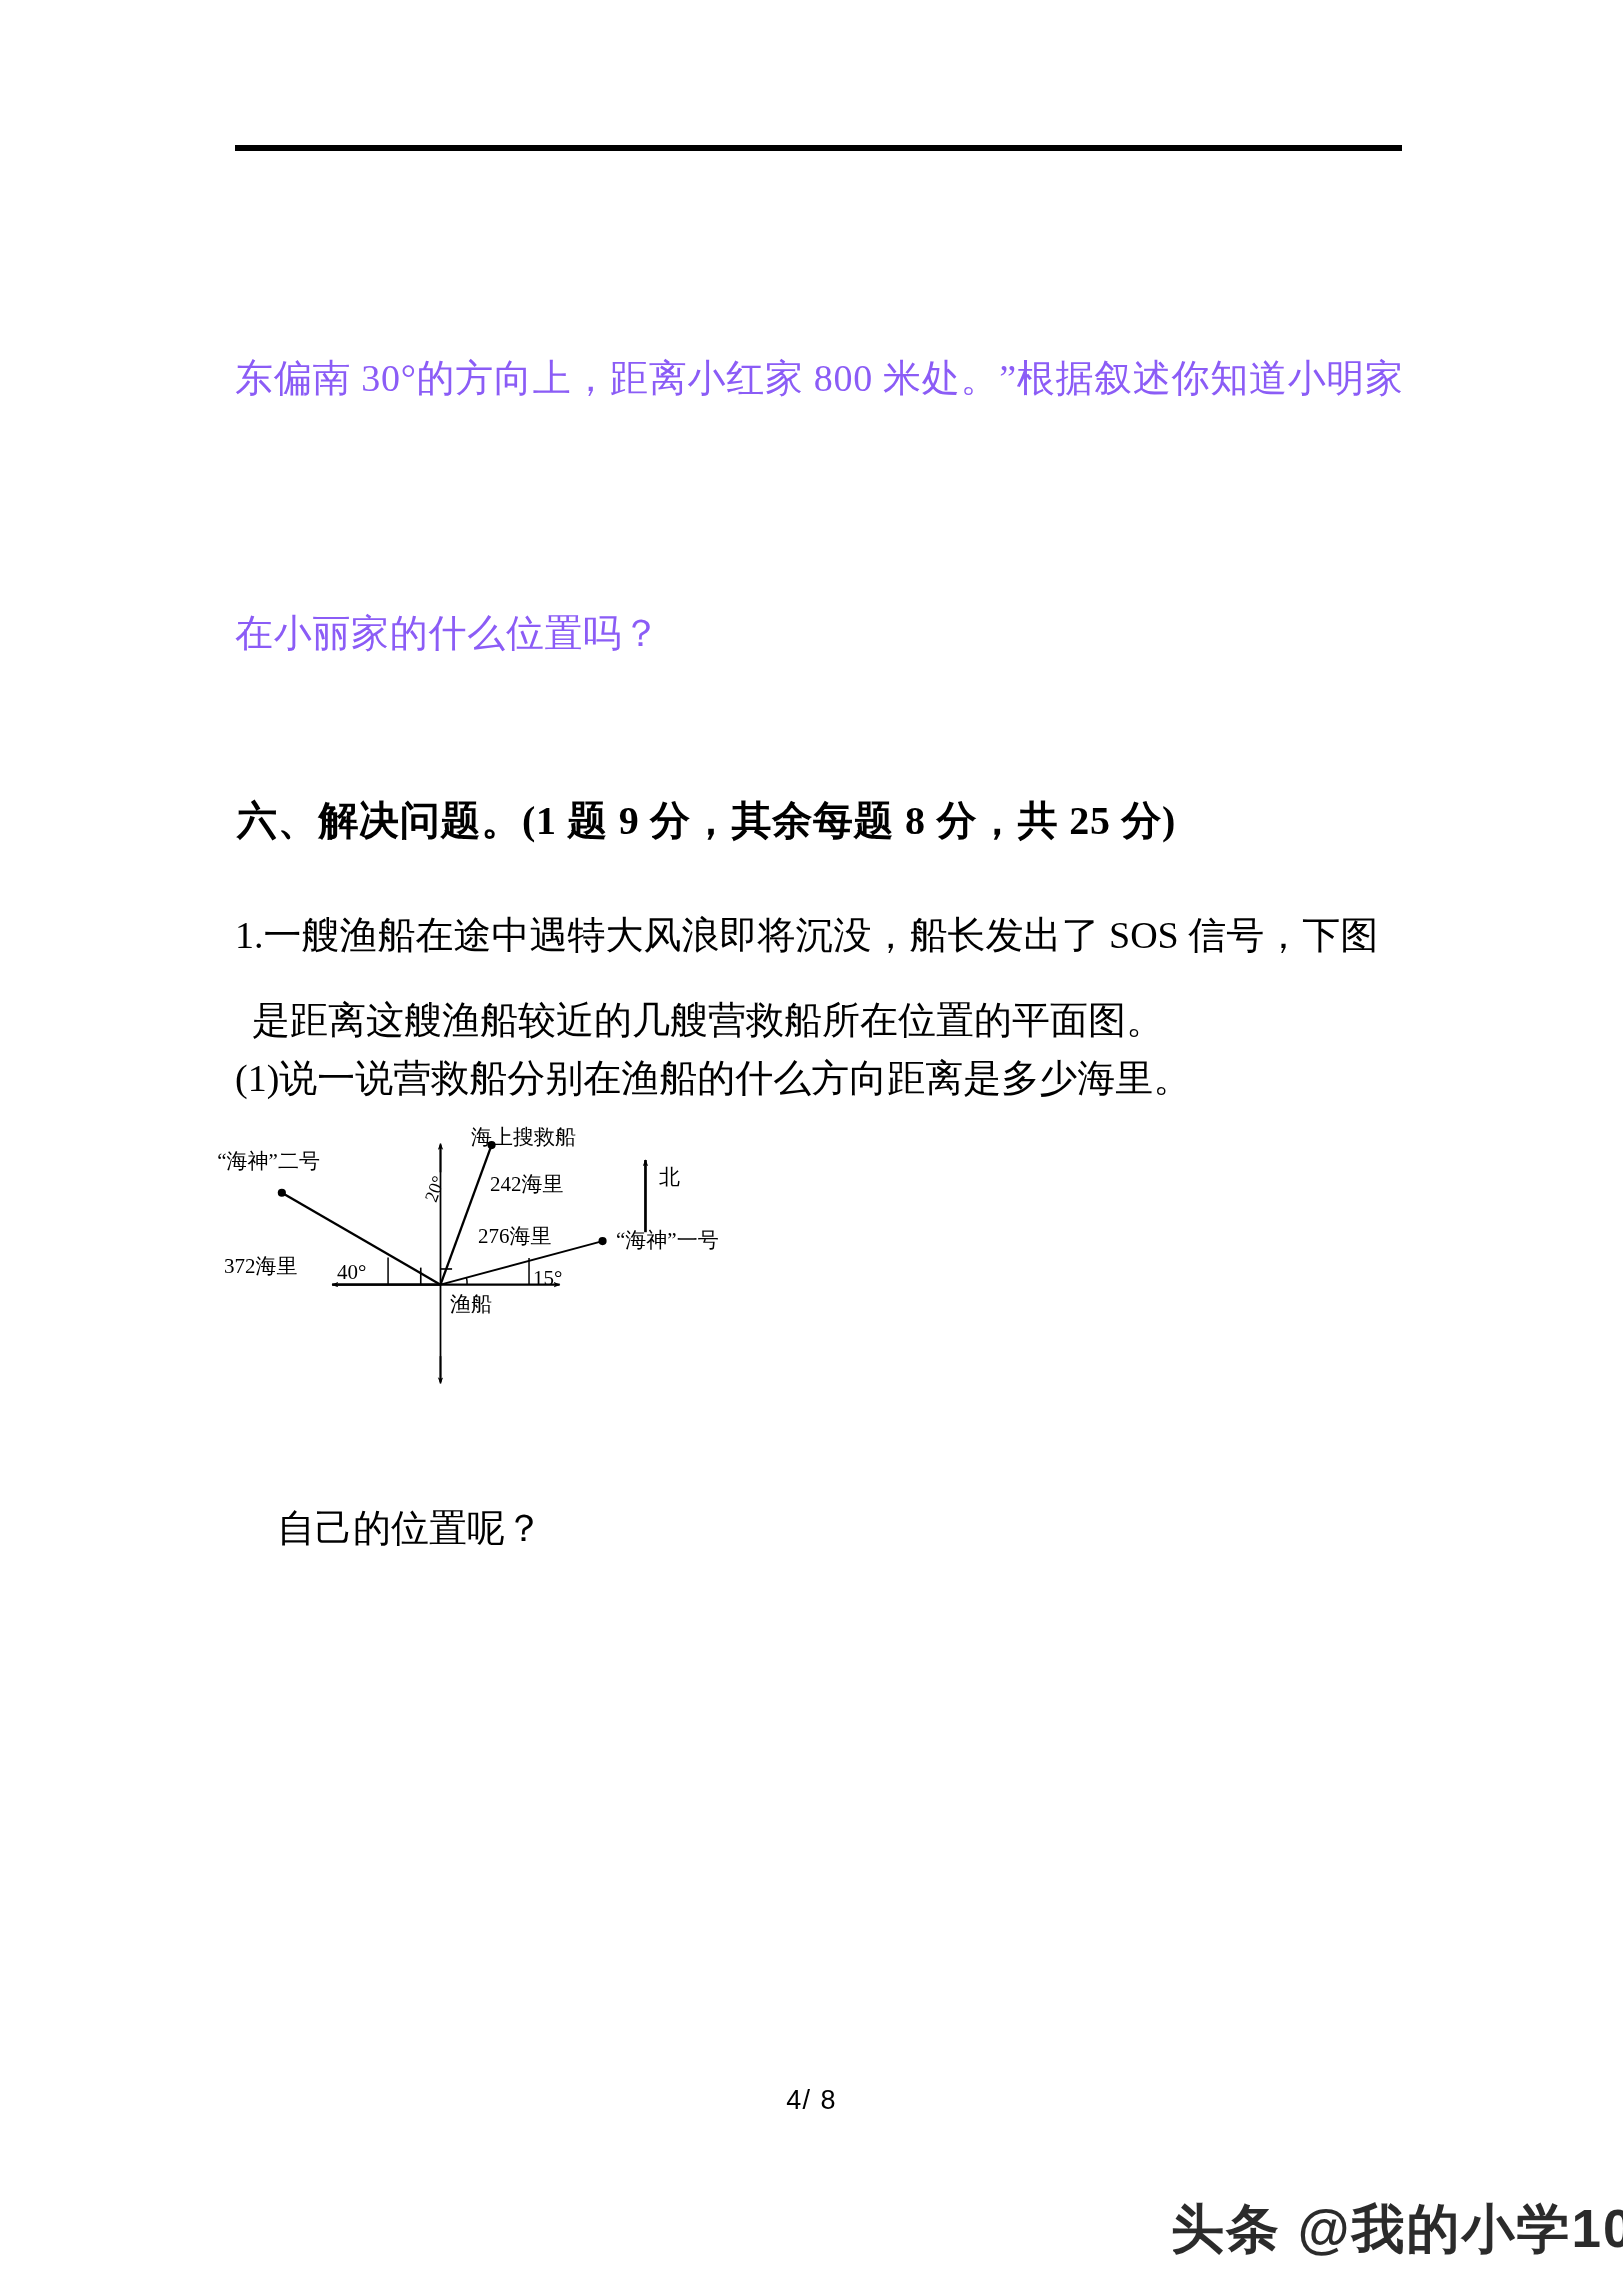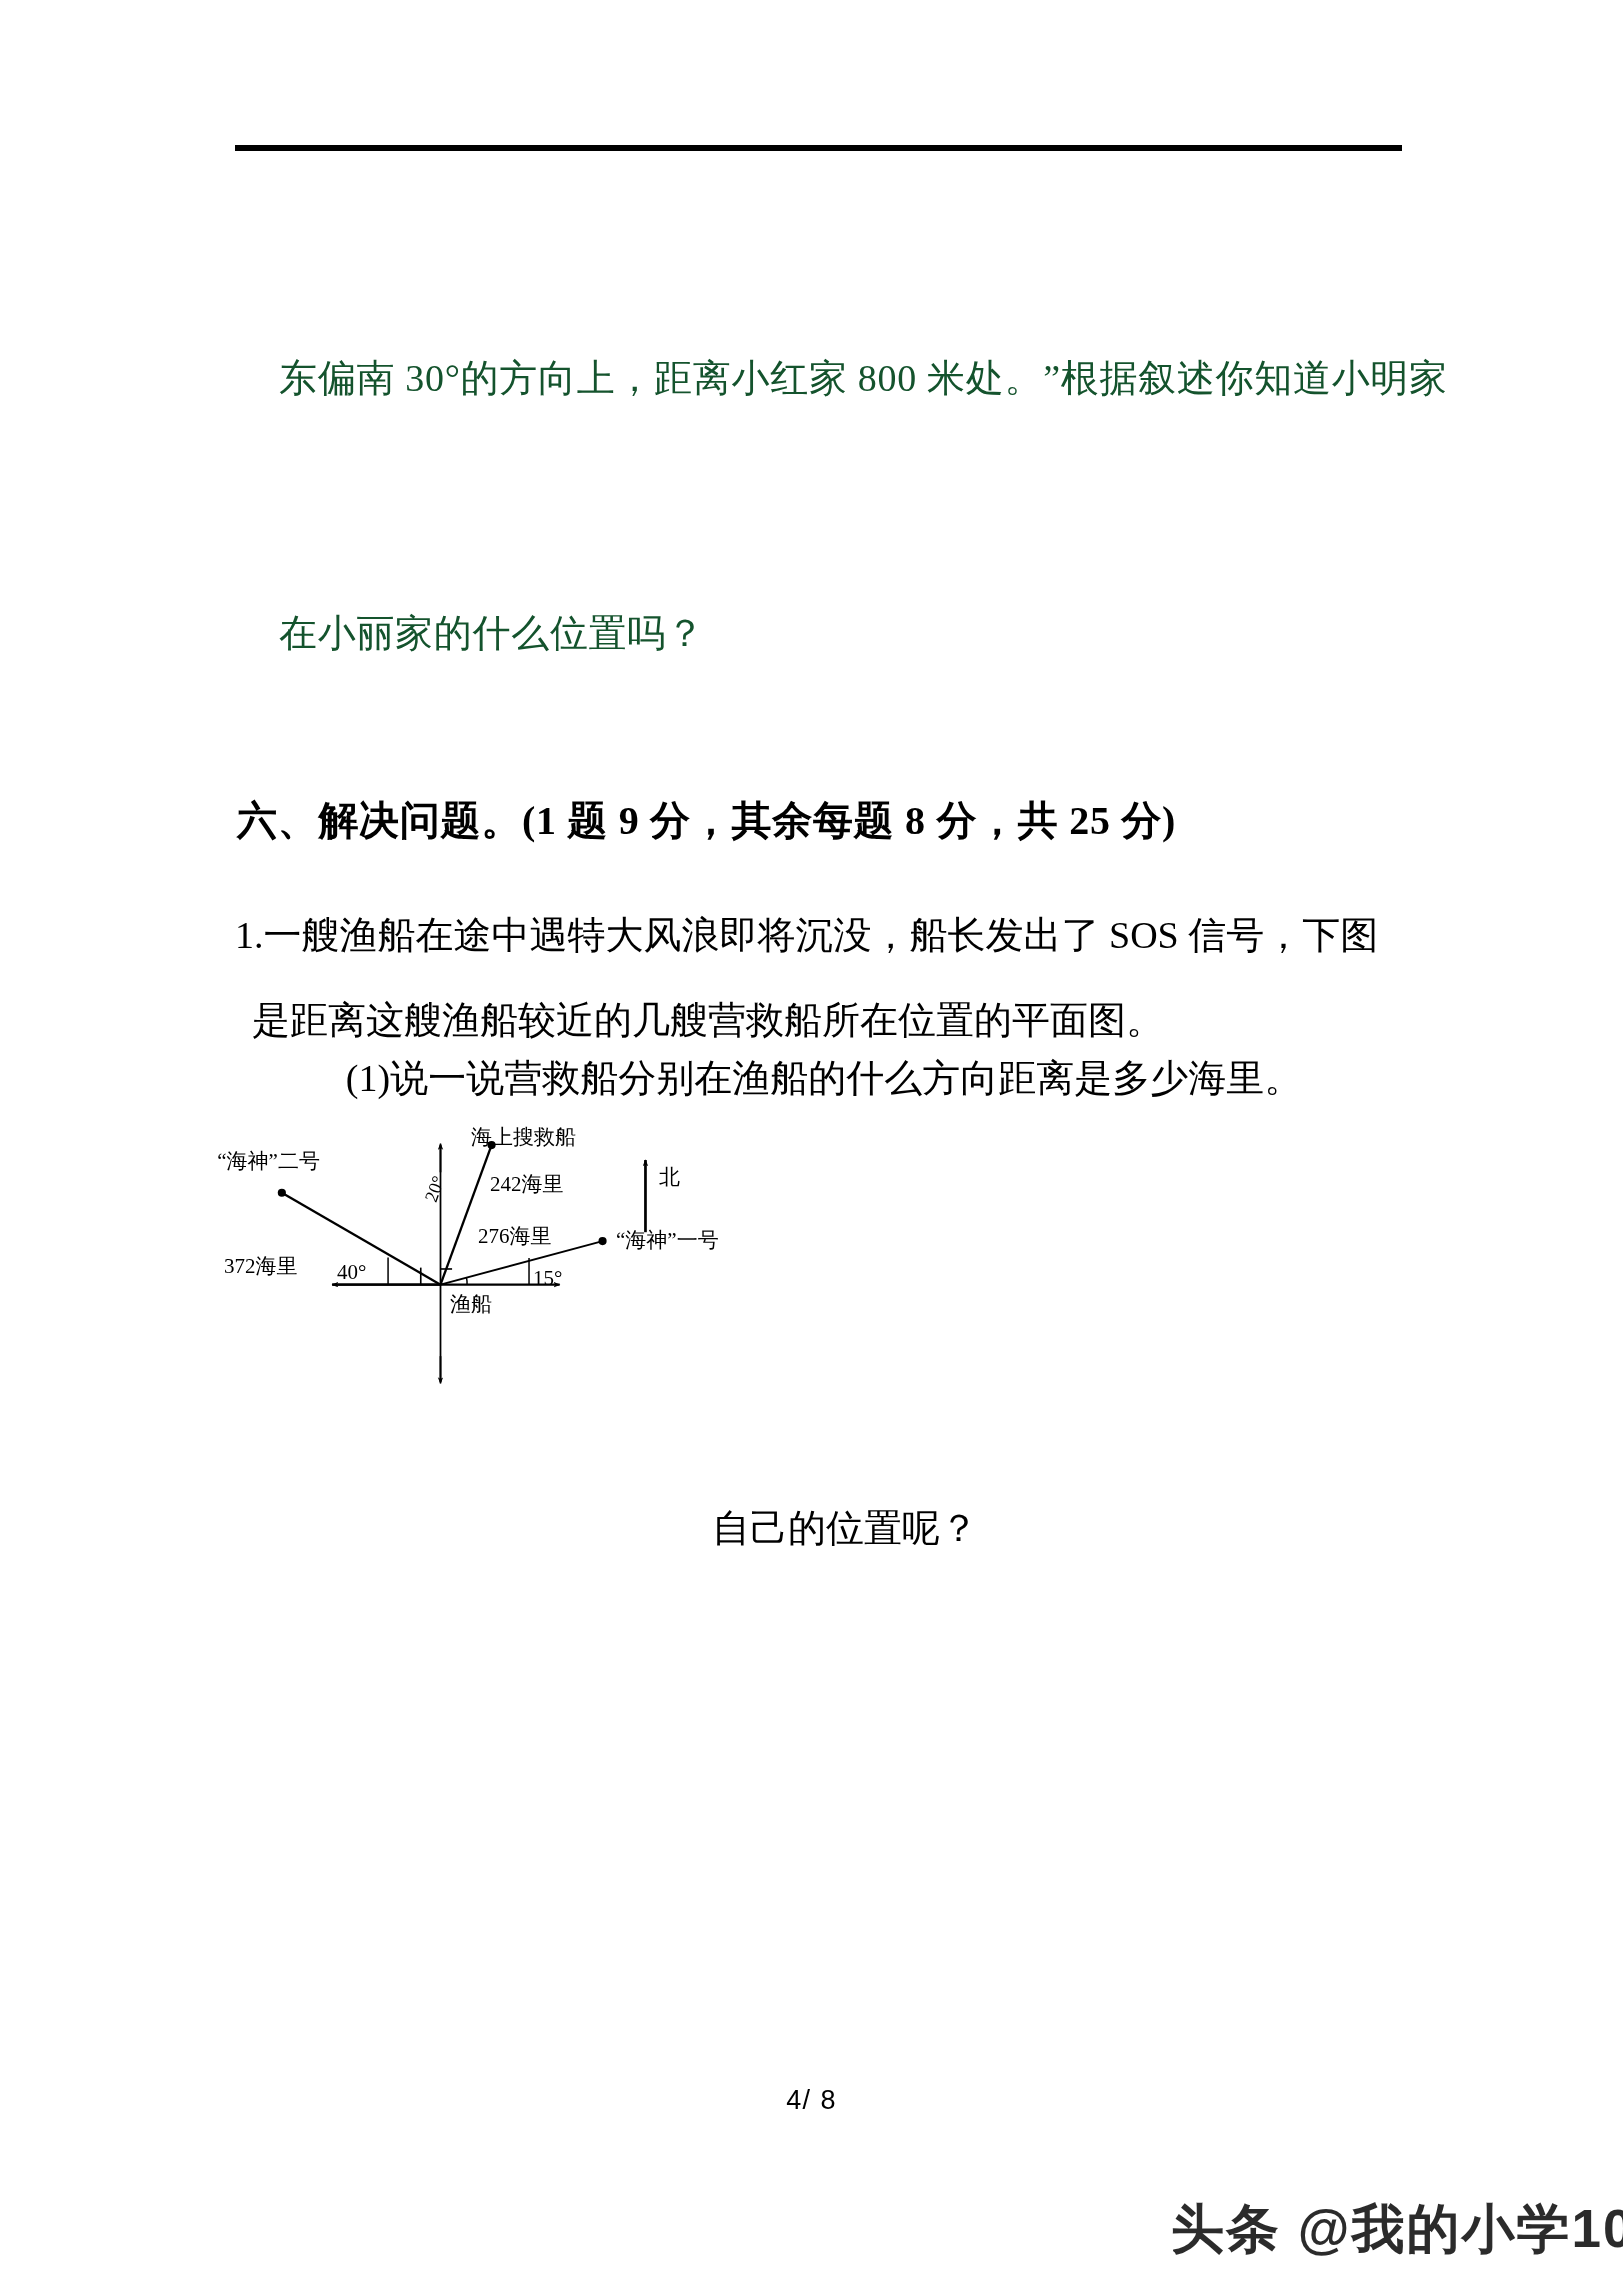--- a/index.html
+++ b/index.html
@@ -29,23 +29,22 @@
     background: #000000;
   }
 
   
   .para {
     position: absolute;
     font-family: "Liberation Serif", "DejaVu Serif", serif;
     font-size: 38px;
     line-height: 85px;
     letter-spacing: 0.7px;
-    color: #14532d;
+    color: #8b5cf6;
     white-space: pre-wrap;
-    margin-left: 44px;
   }
 
   
   .section-head {
     position: absolute;
     left: 237px;
     top: 796px;
     font-size: 40px;
     font-weight: bold;
     letter-spacing: 0.7px;
@@ -59,25 +58,24 @@
     left: 235px;
     top: 893px;
     width: 1173px;
     font-size: 38px;
     line-height: 85px;
   }
   .q1-stem .l2 { display: block; margin-left: 17px; }
 
   .q-sub {
     position: absolute;
-    left: 224px;
+    left: 235px;
     width: 1200px;
     font-size: 38px;
     line-height: 85px;
-    text-align: center;
   }
   .q-sub .cont { display: block; margin-left: 42px; }
 
   
   #figure {
     position: absolute;
     left: 205px;
     top: 1111px;
     width: 614px;
     height: 286px;

